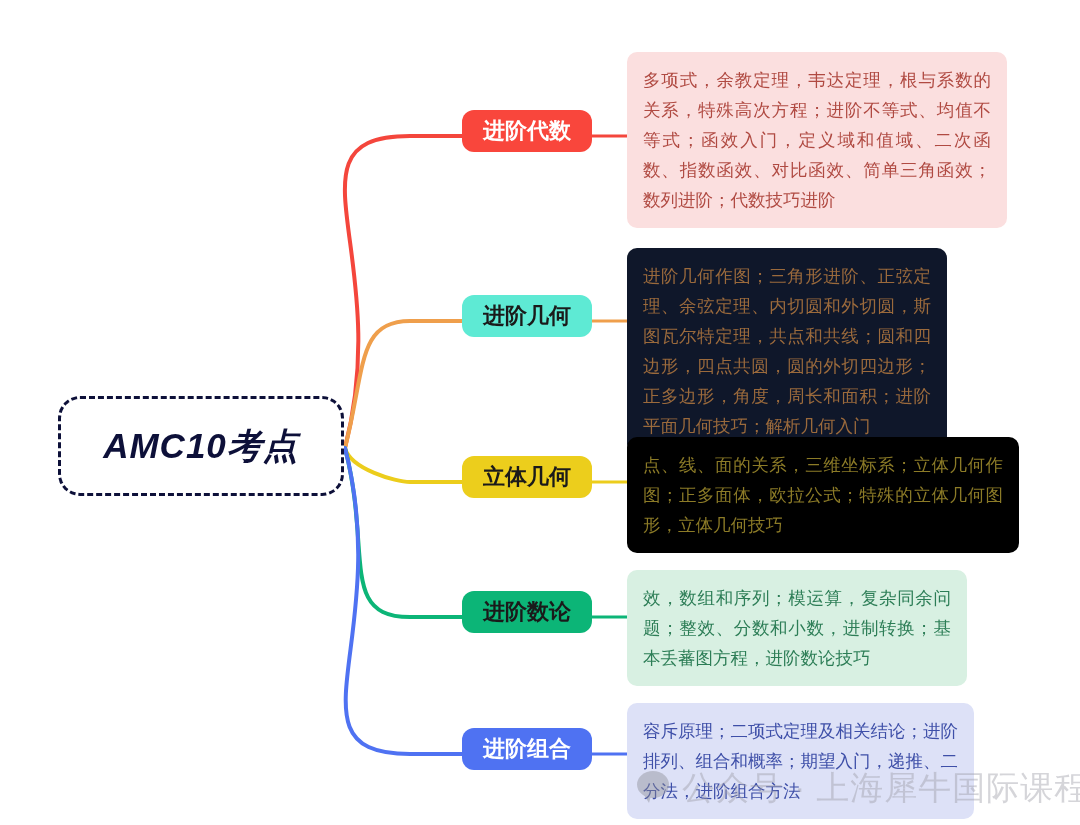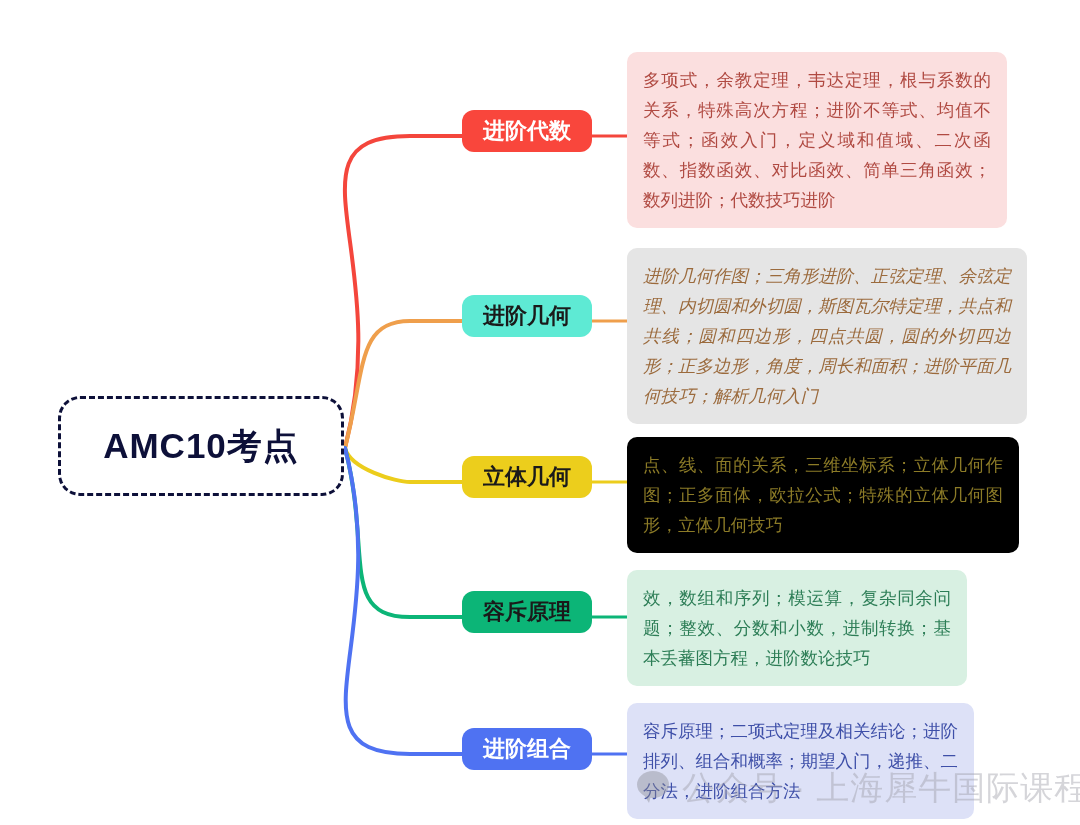--- a/index.html
+++ b/index.html
@@ -35,20 +35,21 @@
     width: 286px;
     height: 100px;
     box-sizing: border-box;
     border: 3px dashed #0d1039;
     border-radius: 22px;
     background: #ffffff;
     display: flex;
     align-items: center;
     justify-content: center;
     z-index: 5;
+    font-style: italic;
   }
   #root-node .root-label {
     font-size: 35px;
     font-weight: bold;
     color: #0d1039;
     letter-spacing: 1px;
     white-space: nowrap;
   }
 
   
@@ -157,31 +158,31 @@
       <div class="topic-node" style="left: 462px; top: 110px; background: rgb(249, 70, 60);">
         <span class="topic-label" style="color: rgb(255, 255, 255);">进阶代数</span>
       </div>
       <div class="topic-node" style="left: 462px; top: 295px; background: #5eead4;">
         <span class="topic-label" style="color: rgb(26, 26, 26);">进阶几何</span>
       </div>
       <div class="topic-node" style="left: 462px; top: 456px; background: rgb(236, 206, 28);">
         <span class="topic-label" style="color: rgb(26, 26, 26);">立体几何</span>
       </div>
       <div class="topic-node" style="left: 462px; top: 591px; background: rgb(12, 181, 119);">
-        <span class="topic-label" style="color: rgb(26, 26, 26);">容斥原理</span>
+        <span class="topic-label" style="color: rgb(26, 26, 26);">进阶数论</span>
       </div>
       <div class="topic-node" style="left: 462px; top: 728px; background: rgb(79, 114, 242);">
         <span class="topic-label" style="color: rgb(255, 255, 255);">进阶组合</span>
       </div>
     </div>
   <div id="panels-layer">
       <div class="detail-panel" style="left: 627px; top: 52px; width: 380px; min-height: 160px; background: rgb(251, 223, 223);">
         <span class="panel-text" style="color: rgb(176, 74, 66);">多项式，余教定理，韦达定理，根与系数的关系，特殊高次方程；进阶不等式、均值不等式；函效入门，定义域和值域、二次函数、指数函效、对比函效、简单三角函效；数列进阶；代数技巧进阶</span>
       </div>
-      <div class="detail-panel" style="left: 627px; top: 248px; width: 400px; min-height: 160px; background: #e5e5e5; font-style: italic;">
+      <div class="detail-panel" style="left: 627px; top: 248px; width: 320px; min-height: 160px; background: #0f172a;">
         <span class="panel-text" style="color: rgb(155, 106, 60);">进阶几何作图；三角形进阶、正弦定理、余弦定理、内切圆和外切圆，斯图瓦尔特定理，共点和共线；圆和四边形，四点共圆，圆的外切四边形；正多边形，角度，周长和面积；进阶平面几何技巧；解析几何入门</span>
       </div>
       <div class="detail-panel" style="left: 627px; top: 437px; width: 392px; min-height: 99px; background: #000000;">
         <span class="panel-text" style="color: rgb(140, 123, 39);">点、线、面的关系，三维坐标系；立体几何作图；正多面体，欧拉公式；特殊的立体几何图形，立体几何技巧</span>
       </div>
       <div class="detail-panel" style="left: 627px; top: 570px; width: 340px; min-height: 99px; background: rgb(216, 240, 226);">
         <span class="panel-text" style="color: rgb(44, 125, 86);">效，数组和序列；模运算，复杂同余问题；整效、分数和小数，进制转换；基本丢蕃图方程，进阶数论技巧</span>
       </div>
       <div class="detail-panel" style="left: 627px; top: 703px; width: 347px; min-height: 99px; background: rgb(221, 225, 247);">
         <span class="panel-text" style="color: rgb(62, 79, 168);">容斥原理；二项式定理及相关结论；进阶排列、组合和概率；期望入门，递推、二分法，进阶组合方法</span>

